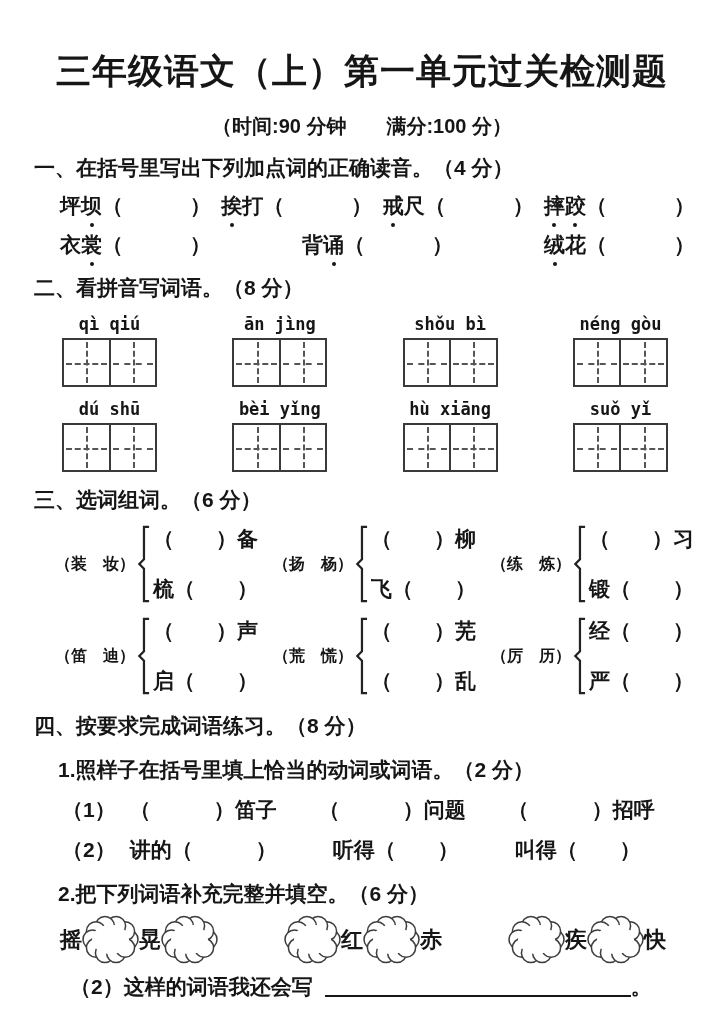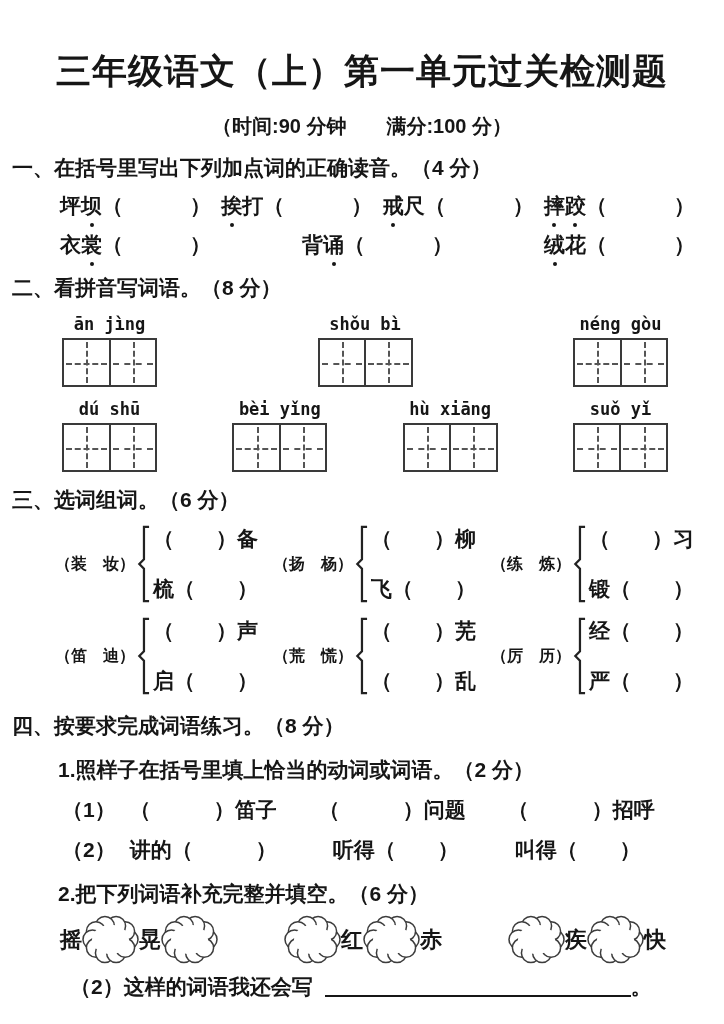--- a/index.html
+++ b/index.html
@@ -16,21 +16,21 @@
     text-align:center;
     font-size:35px;
     letter-spacing:1px;
   }
   .exam-meta {
     margin-top:18px;
     text-align:center;
     font-size:20px;
   }
 
-  .sec-heading { font-size:21px; margin:14px 0 0 12px; }
+  .sec-heading { font-size:21px; margin:14px 0 0 34px; }
 
   
   .word-row {
     display:flex; justify-content:space-between;
     margin:9px 28px 0 60px;
     font-size:21px; line-height:30px;
   }
   .ch { position:relative; display:inline-block; }
   .ch[data-dot="true"]::after {
     content:""; position:absolute; left:50%; bottom:-6px;
@@ -130,20 +130,27 @@
   </div>
   <div class="word-row">
     <span class="entry"><span class="ch" data-dot="false">衣</span><span class="ch" data-dot="true">裳</span><span class="answer-parens">（　　　）</span></span>
     <span class="entry"><span class="ch" data-dot="false">背</span><span class="ch" data-dot="true">诵</span><span class="answer-parens">（　　　）</span></span>
     <span class="entry"><span class="ch" data-dot="true">绒</span><span class="ch" data-dot="false">花</span><span class="answer-parens">（　　　）</span></span>
   </div>
 
   <div class="sec-heading">二、看拼音写词语。（8 分）</div>
   <div class="pinyin-row">
     <div class="punit">
+      <div class="pinyin-label">qì  qiú</div>
+      <div class="wgrid">
+          <div class="wcell"></div>
+          <div class="wcell"></div>
+        </div>
+    </div>
+    <div class="punit">
       <div class="pinyin-label">ān jìng</div>
       <div class="wgrid">
           <div class="wcell"></div>
           <div class="wcell"></div>
         </div>
     </div>
     <div class="punit">
       <div class="pinyin-label">shǒu bì</div>
       <div class="wgrid">
           <div class="wcell"></div>

